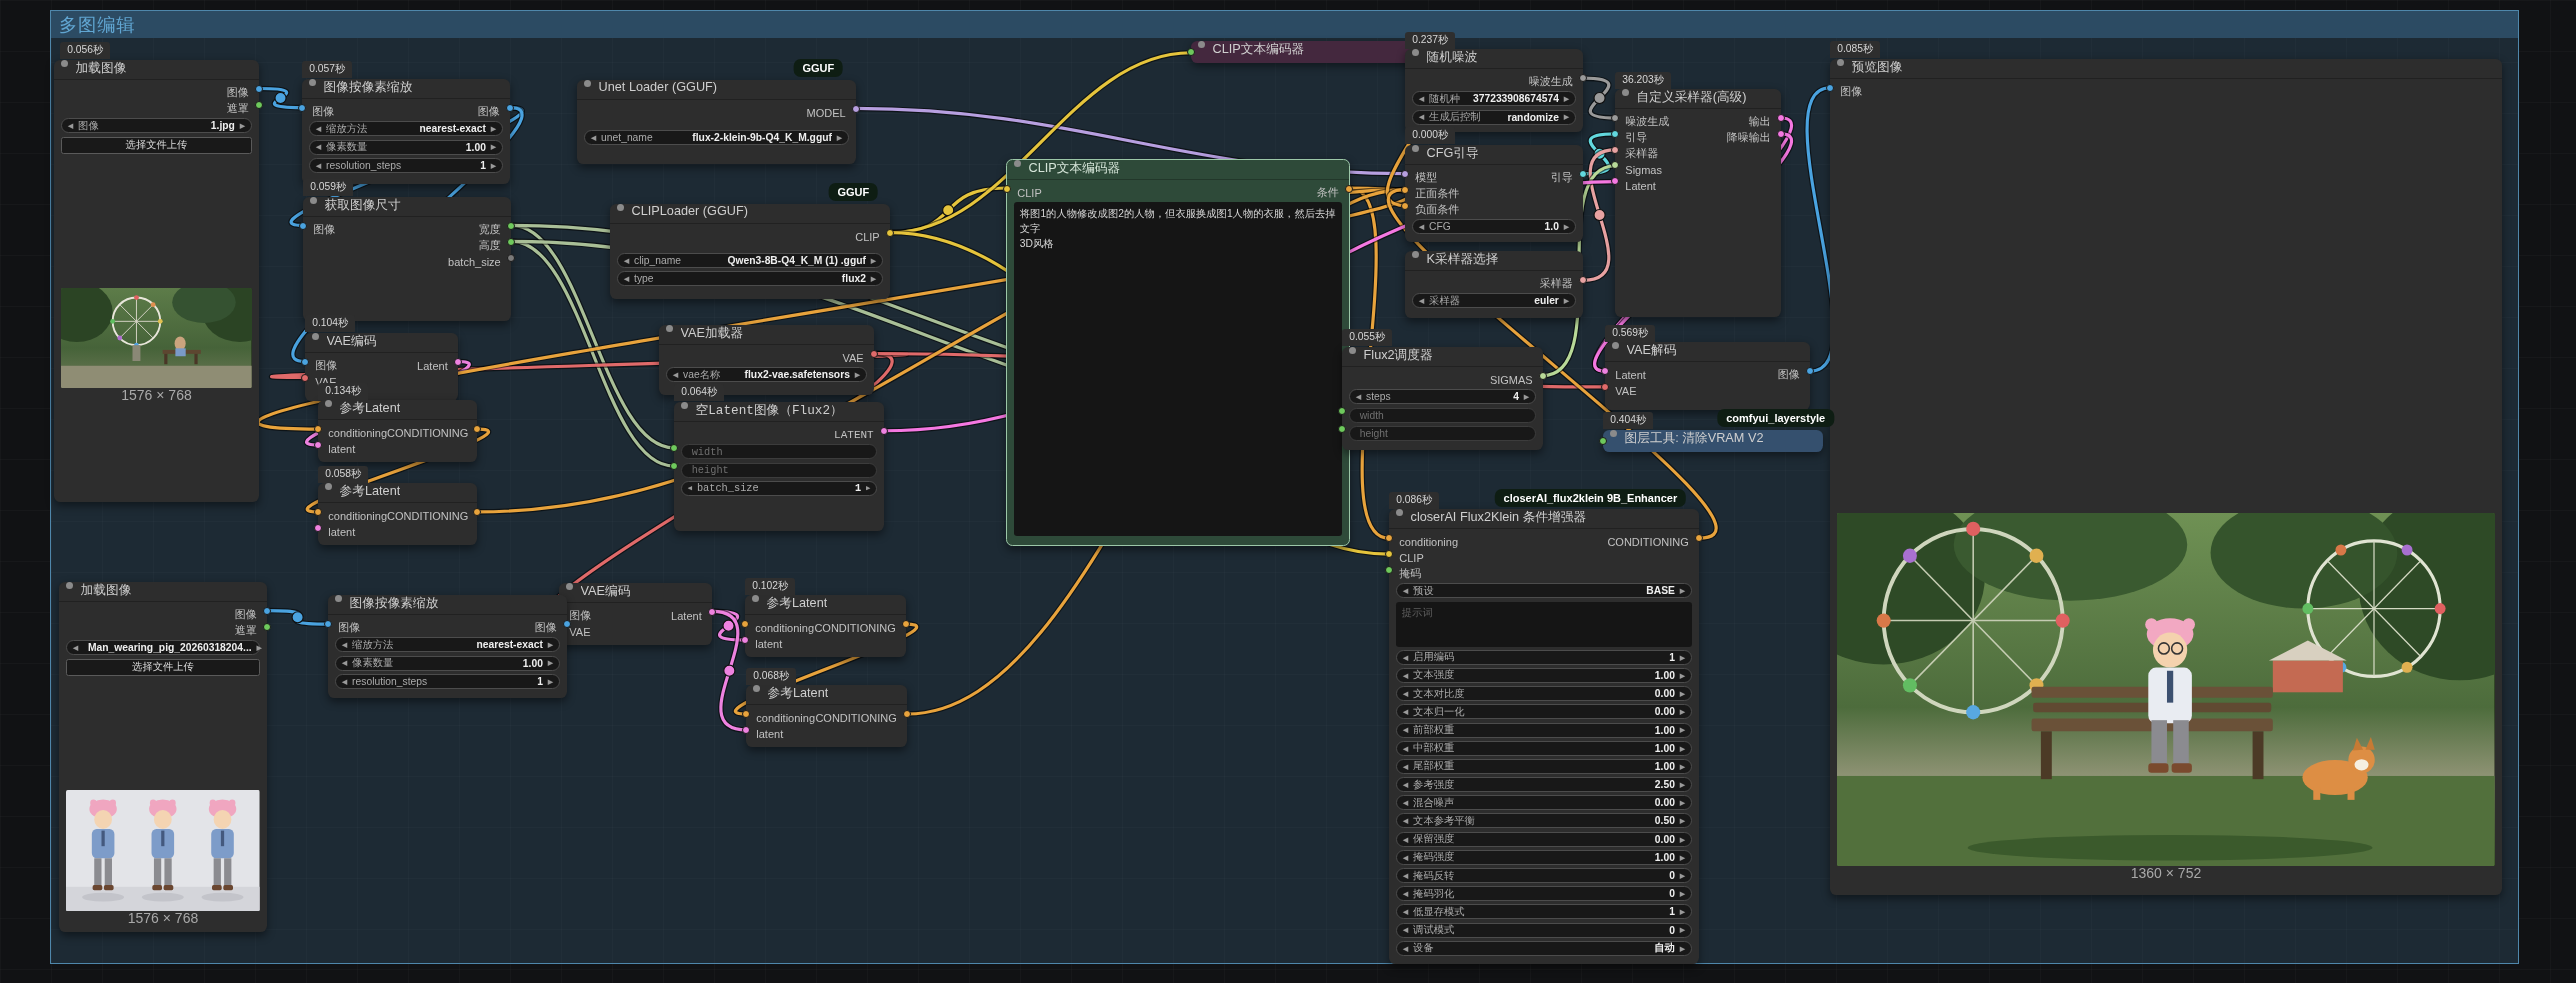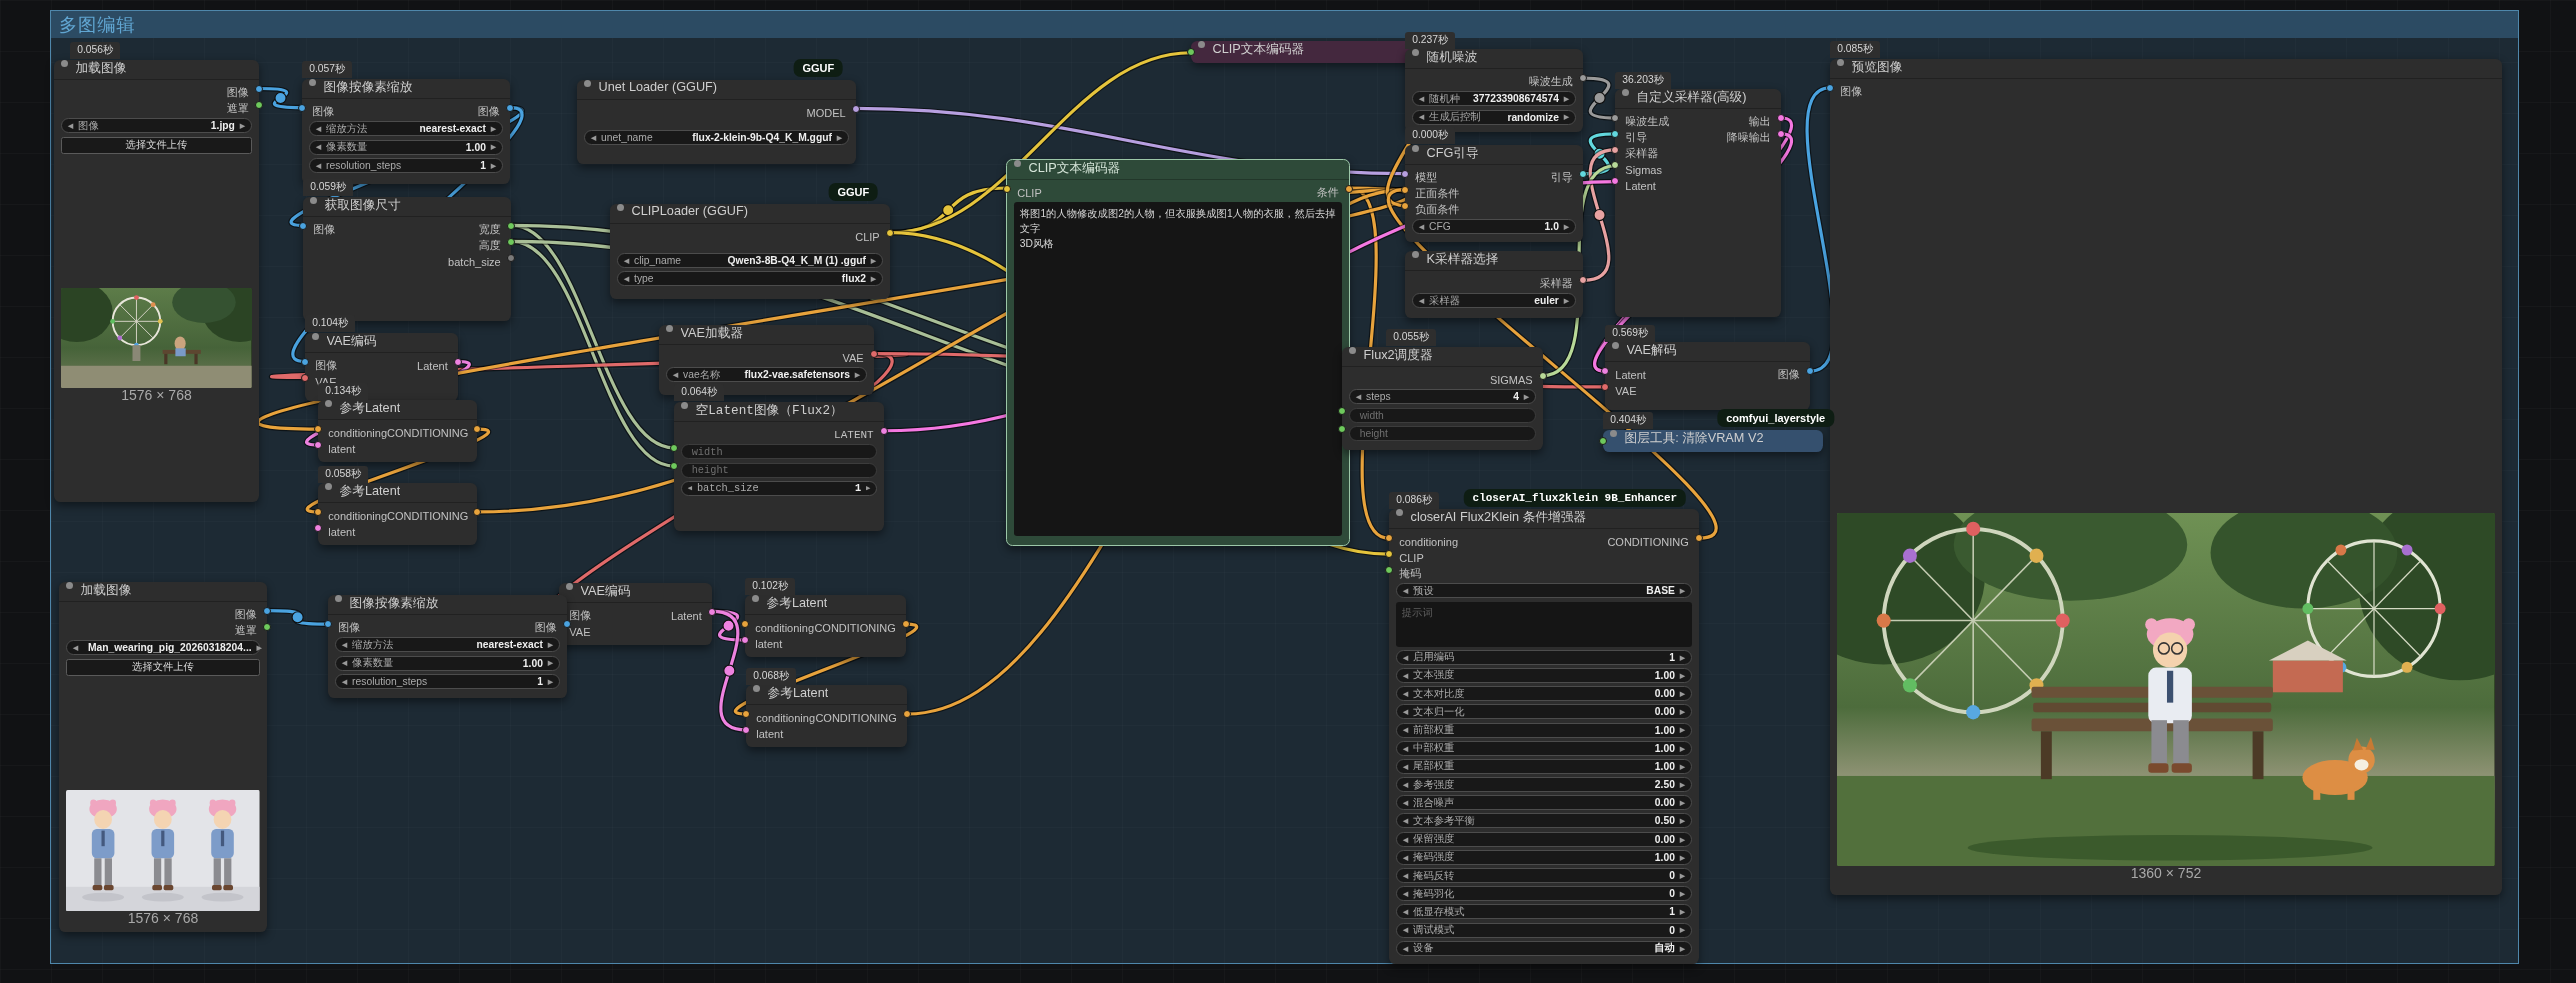--- a/index.html
+++ b/index.html
@@ -209,21 +209,21 @@
   <rect x="128" y="78" width="48" height="5" fill="#5d4630"></rect>
             <rect x="130" y="83" width="4" height="13" fill="#4a3626"></rect>
             <rect x="168" y="83" width="4" height="13" fill="#4a3626"></rect>
   <ellipse cx="150" cy="70" rx="7" ry="9" fill="#caa47e"></ellipse>
             <rect x="144" y="76" width="13" height="10" fill="#7a9ac8"></rect>
  </svg>
         </div>
         <div class="cap">1576 × 768</div>
       </div>
     </div>
-    <div class="timer" style="left: 70px; top: 42px;">0.056秒</div>
+    <div class="timer" style="left: 60px; top: 42px;">0.056秒</div>
     <div class="node" style="left: 302px; top: 79px; width: 208px; height: 105px;">
       <div class="hdr">
         <span class="cdot"></span>
         <span class="ttl">图像按像素缩放</span>
       </div>
       <div class="rows">
         <div class="row">
           <span class="plbl">图像</span>
           <span class="plbl">图像</span>
         </div>
@@ -739,21 +739,21 @@
         <div class="pillin">
           <span class="lbl">width</span>
         </div>
         <div class="pillin">
           <span class="lbl">height</span>
         </div>
       </div>
       <span class="pdot" style="left: -4px; top: 60px; background: rgb(110, 201, 92);"></span>
       <span class="pdot" style="left: -4px; top: 78px; background: rgb(110, 201, 92);"></span>
     </div>
-    <div class="timer" style="left: 1342px; top: 329px; margin-left: 44px;">0.055秒</div>
+    <div class="timer" style="left: 1342px; top: 329px;">0.055秒</div>
     <div class="node" style="left: 1615px; top: 89px; width: 166px; height: 228px;">
       <div class="hdr">
         <span class="cdot"></span>
         <span class="ttl">自定义采样器(高级)</span>
       </div>
       <div class="rows">
         <div class="row">
           <span class="plbl">噪波生成</span>
           <span class="plbl">输出</span>
         </div>
@@ -943,21 +943,21 @@
         </div>
         <div class="combo">
           <span class="arr">◀</span>
           <span class="lbl">设备</span>
           <span class="val">自动</span>
           <span class="arr">▶</span>
         </div>
       </div>
     </div>
     <div class="timer" style="left: 1389px; top: 492px;">0.086秒</div>
-    <div class="badge" style="left: 1686px; top: 489px; transform: translateX(-100%); font-family: Liberation Mono, monospace;">closerAI_flux2klein 9B_Enhancer</div>
+    <div class="badge" style="left: 1686px; top: 489px; transform: translateX(-100%);">closerAI_flux2klein 9B_Enhancer</div>
     <div class="node" style="left: 1830px; top: 59px; width: 672px; height: 836px;">
       <div class="hdr">
         <span class="cdot"></span>
         <span class="ttl">预览图像</span>
       </div>
       <div class="rows">
         <div class="row">
           <span class="plbl">图像</span>
           <span class="plbl"></span>
         </div>

